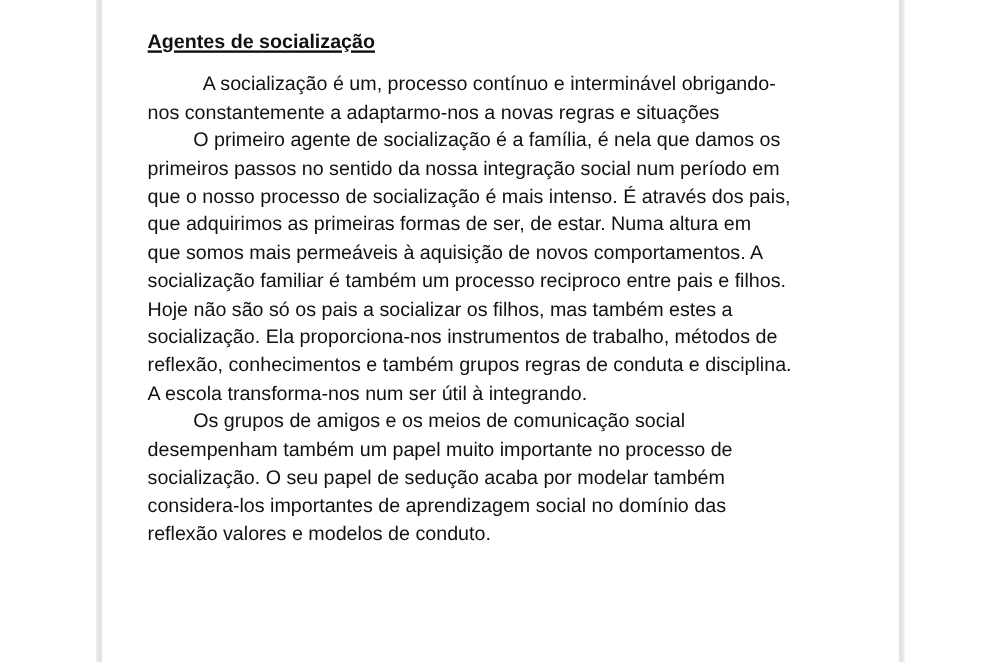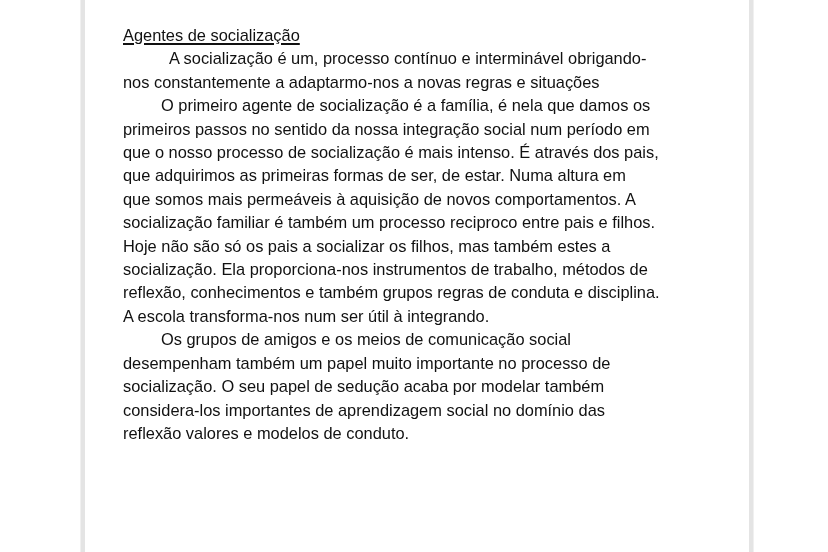--- a/index.html
+++ b/index.html
@@ -29,36 +29,37 @@
       position: absolute;
       left: 123px;
       top: 24px;
       width: 600px;
       color: #111111;
       font-size: 16.4px;
       line-height: 23.4px;
       letter-spacing: 0px;
     }
     .title {
-      font-weight: normal;
+      font-weight: bold;
       text-decoration: underline;
       text-decoration-thickness: 1.5px;
       text-underline-offset: 2px;
       white-space: nowrap;
       display: block;
     }
     .line {
       display: block;
       white-space: nowrap;
     }
     .indent {
       padding-left: 38px;
     }
     .indent-first {
       padding-left: 46px;
+      margin-top: 12px;
     }
   </style>
 </head>
 <body>
 
 <div class="page"></div>
 
 <div class="content">
   <span class="title">Agentes de socialização</span>
 

